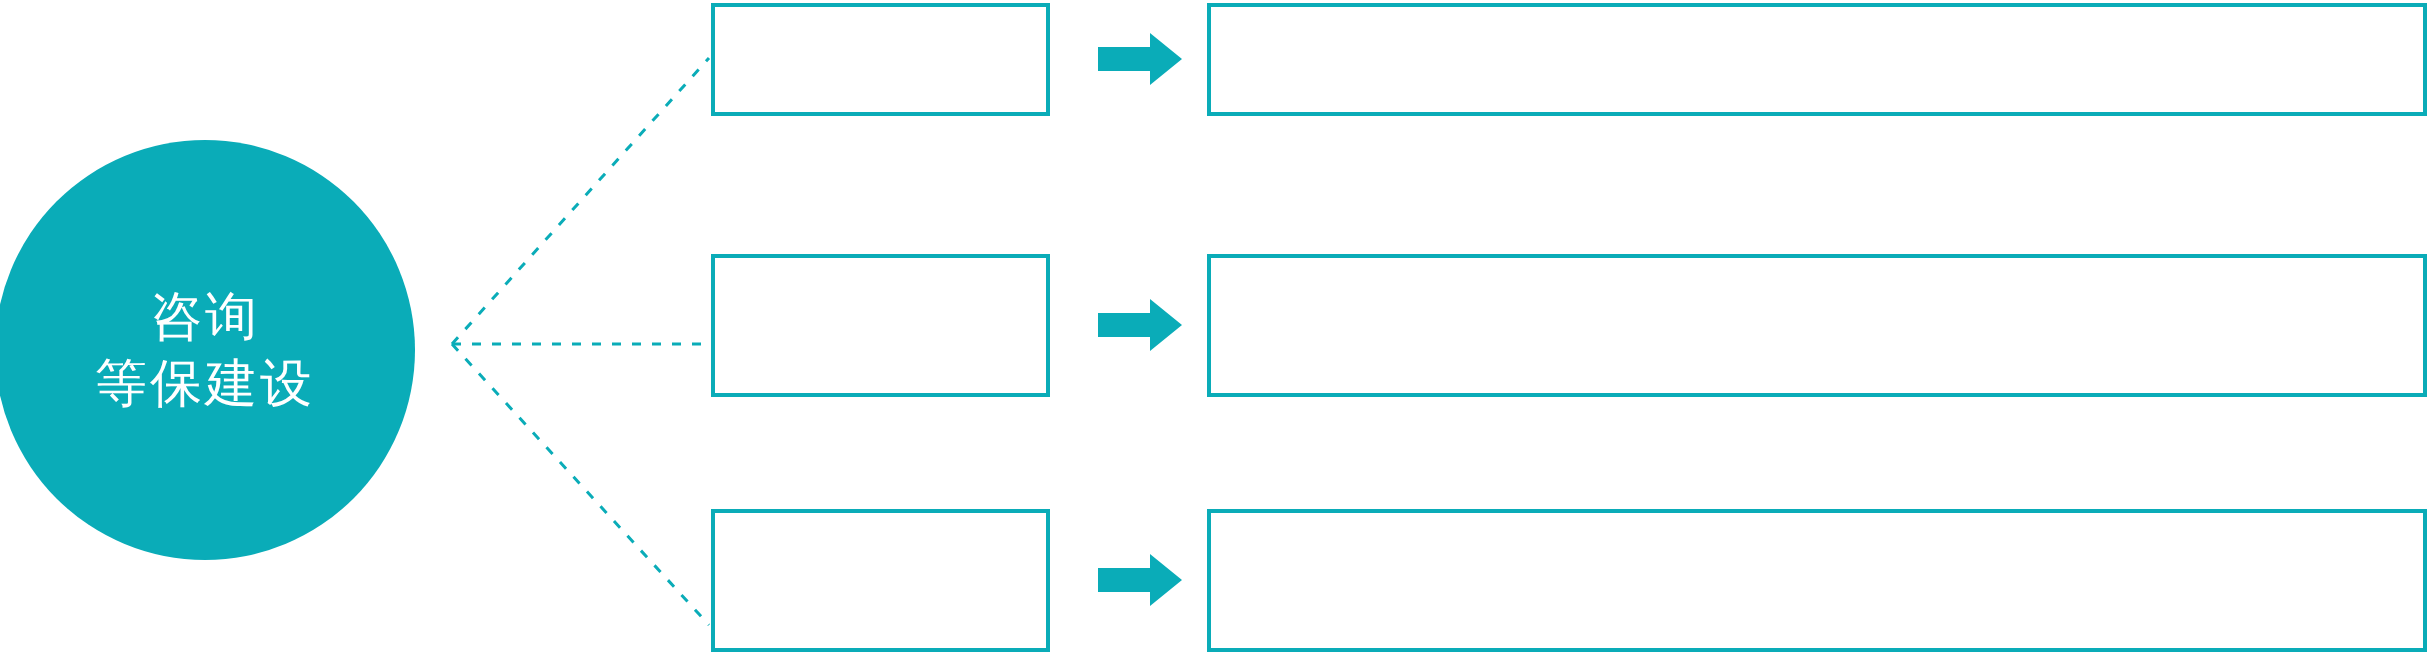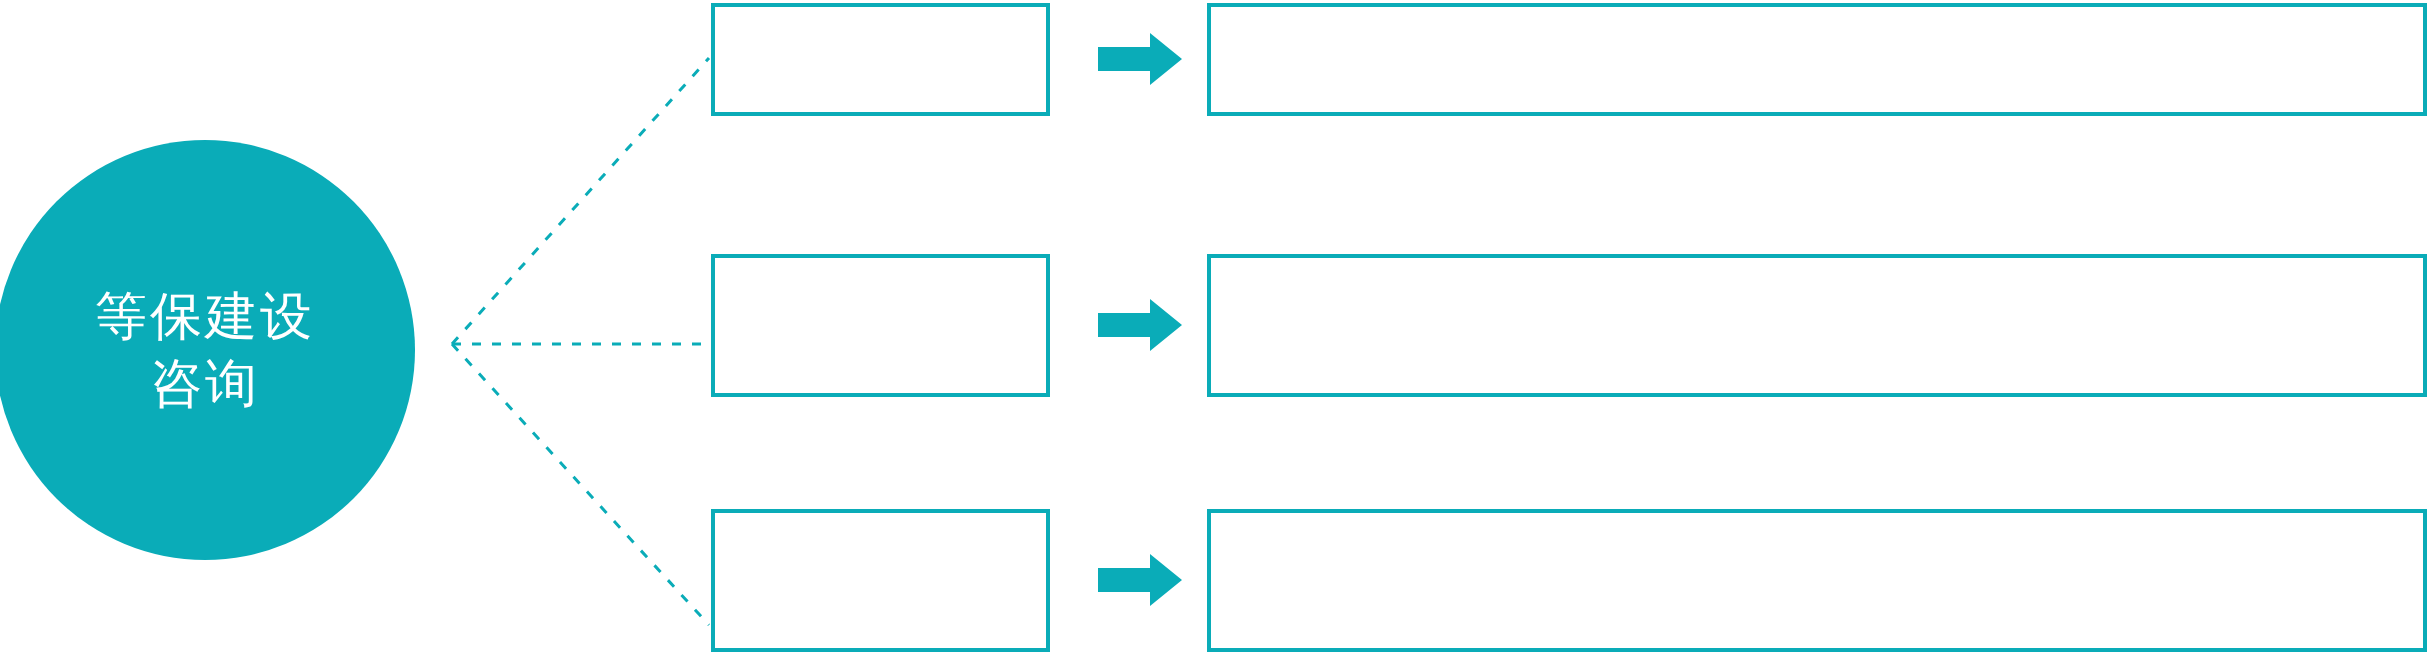--- a/index.html
+++ b/index.html
@@ -107,22 +107,22 @@
 
   <svg id="connector-layer" viewBox="0 0 2434 655" preserveAspectRatio="none" aria-hidden="true">
     <g fill="none" stroke="#0aacb8" stroke-width="3" stroke-linecap="butt" stroke-dasharray="9 11">
       <line x1="452" y1="344" x2="709" y2="58"></line>
       <line x1="452" y1="344" x2="709" y2="344"></line>
       <line x1="452" y1="344" x2="709" y2="625"></line>
     </g>
   </svg>
 
   <div class="hub-circle">
+    <span class="hub-line">咨询</span>
     <span class="hub-line">等保建设</span>
-    <span class="hub-line">咨询</span>
   </div>
 
   <div class="row r1">
     <div class="box box-small">
       <span class="box-label"></span>
     </div>
     <div class="arrow">
       <svg viewBox="0 0 84 52" aria-hidden="true">
         <polygon points="0,14 52,14 52,0 84,26 52,52 52,38 0,38" fill="#0aacb8"></polygon>
       </svg>

